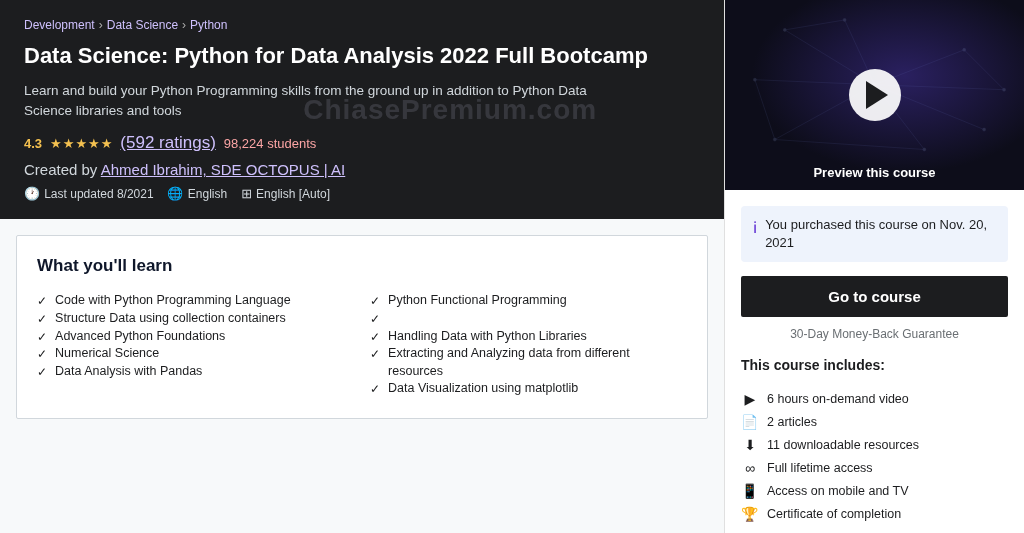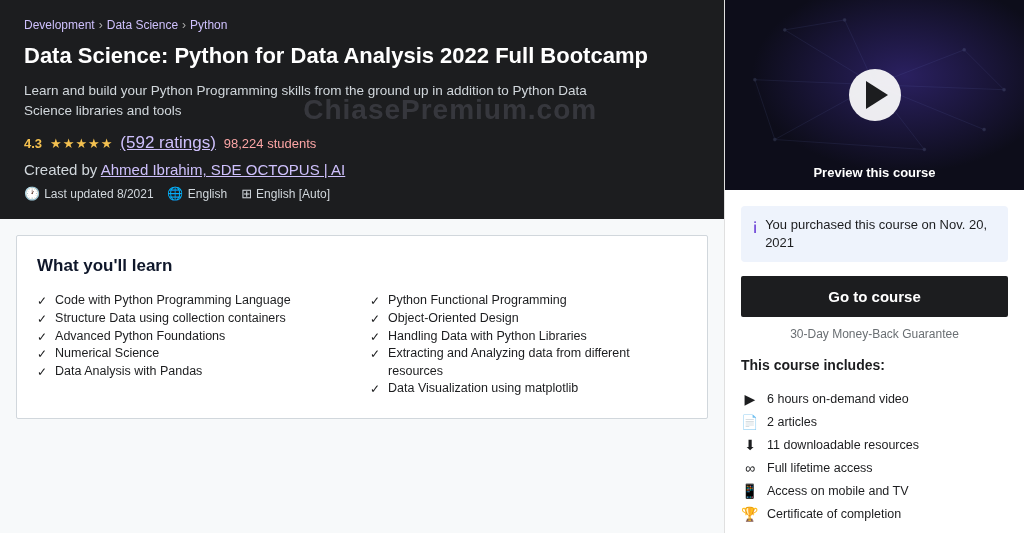--- a/index.html
+++ b/index.html
@@ -390,21 +390,20 @@
             <span>Data Analysis with Pandas</span>
           </div>
         </div>
         <div>
           <div class="learn-item">
             <span class="checkmark">✓</span>
             <span>Python Functional Programming</span>
           </div>
           <div class="learn-item">
             <span class="checkmark">✓</span>
-            <span>Object-Oriented Design</span>
           </div>
           <div class="learn-item">
             <span class="checkmark">✓</span>
             <span>Handling Data with Python Libraries</span>
           </div>
           <div class="learn-item">
             <span class="checkmark">✓</span>
             <span>Extracting and Analyzing data from different resources</span>
           </div>
           <div class="learn-item">

